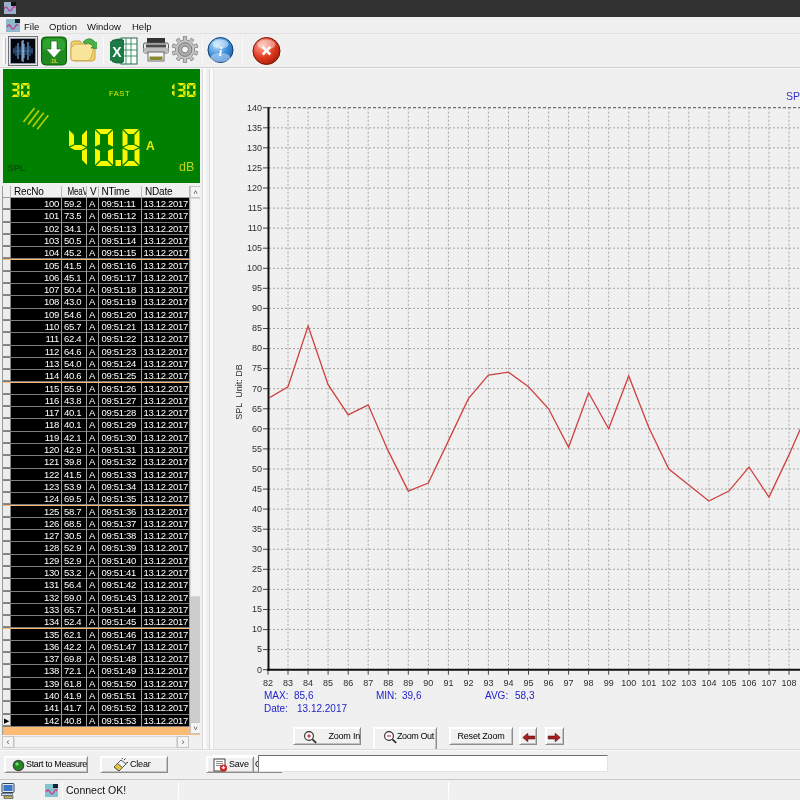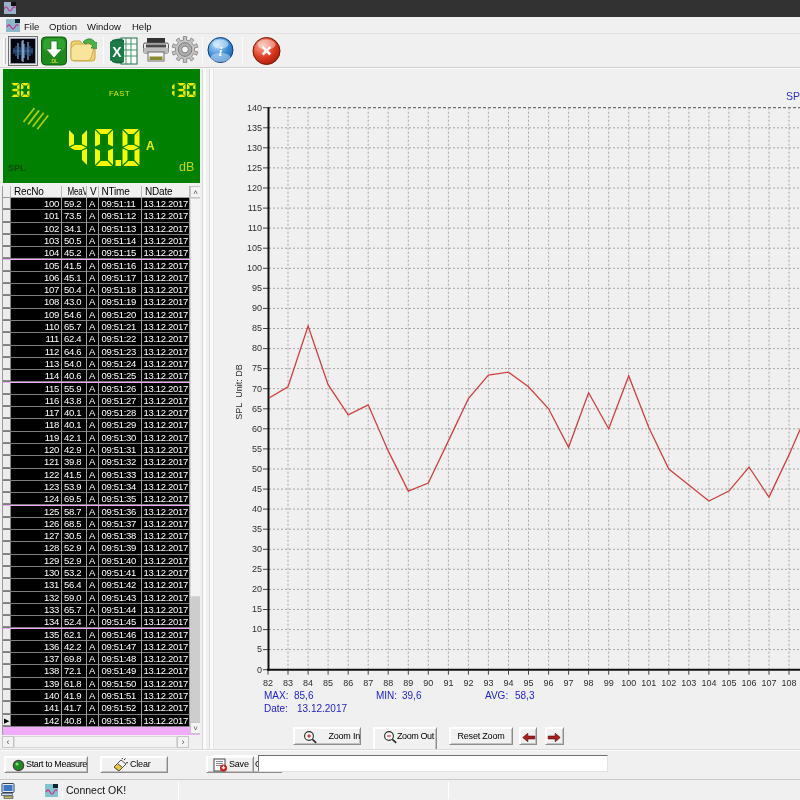--- a/index.html
+++ b/index.html
@@ -16,21 +16,21 @@
 .tsep { position:absolute; top:3px; width:1px; height:27px; background:#c6c6c6;
   border-right:1px solid #fbfbfb; }
 #grip { position:absolute; left:3px; top:4px; width:3px; height:26px;
   border-left:1px solid #fff; border-right:1px solid #bdbdbd; }
 #lcd { left:3px; top:69px; width:197px; height:114px; background:#008000; }
 #lcd .fast { position:absolute; left:82px; top:20px; font-size:7.5px; font-weight:normal;
   color:#e6e600; letter-spacing:0.6px;margin-left:24px; }
 #lcd .a { position:absolute; left:143px; top:70px; font-size:12px; font-weight:bold; color:#ecec00; }
 #lcd .db { position:absolute; left:176px; top:91px; font-size:12.5px; color:#c6d414; }
 #lcd .spl { position:absolute; left:5px; top:94px; font-size:9px; font-weight:bold; color:#0c4a0c; }
-#grid { left:2px; top:186px; width:198px; height:549px; background:#f0abfc; overflow:hidden;
+#grid { left:2px; top:186px; width:198px; height:549px; background:#fdba74; overflow:hidden;
   border-left:1px solid #9a9a9a; }
 #ghead { position:absolute; left:0; top:0; width:198px; height:12px; background:#f0f0f0;
   border-bottom:1px solid #9a9a9a; font-size:10px; letter-spacing:-0.2px; color:#000; }
 #ghead span { position:absolute; top:0; height:12px; line-height:12px; overflow:hidden;
   border-right:1px solid #b9b9b9; padding-left:3px; }
 .tr { position:absolute; left:0; width:187px; height:12.3px; background:#000;
   font-size:9.5px; letter-spacing:-0.3px; color:#fff; line-height:12px; border-bottom:1px solid #7e7e7e; }
 .tr .gut { position:absolute; left:0; top:0; width:8px; height:11.3px; background:#ececec;
   border-right:1px solid #888; border-bottom:1px solid #888; }
 .tr .mk { position:absolute; left:1px; top:0px; color:#000; font-size:7px; line-height:11px; }

